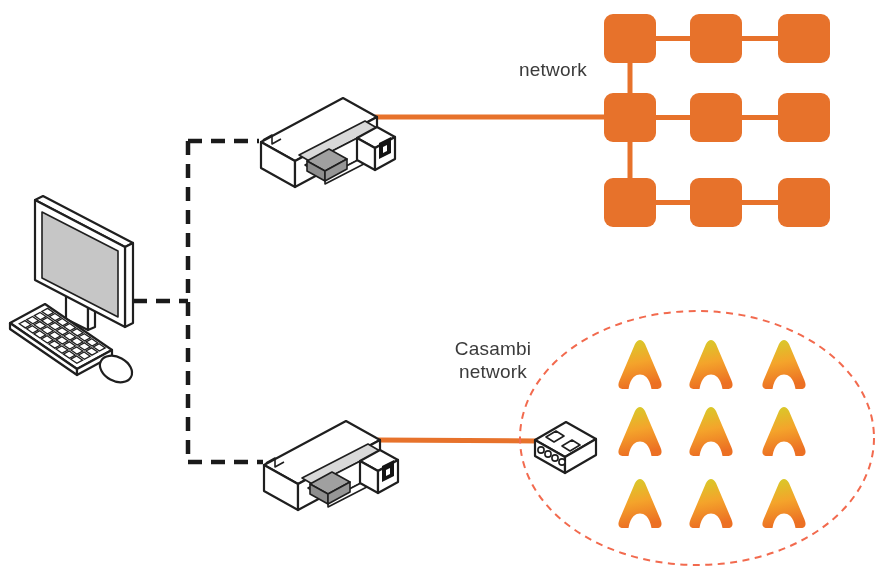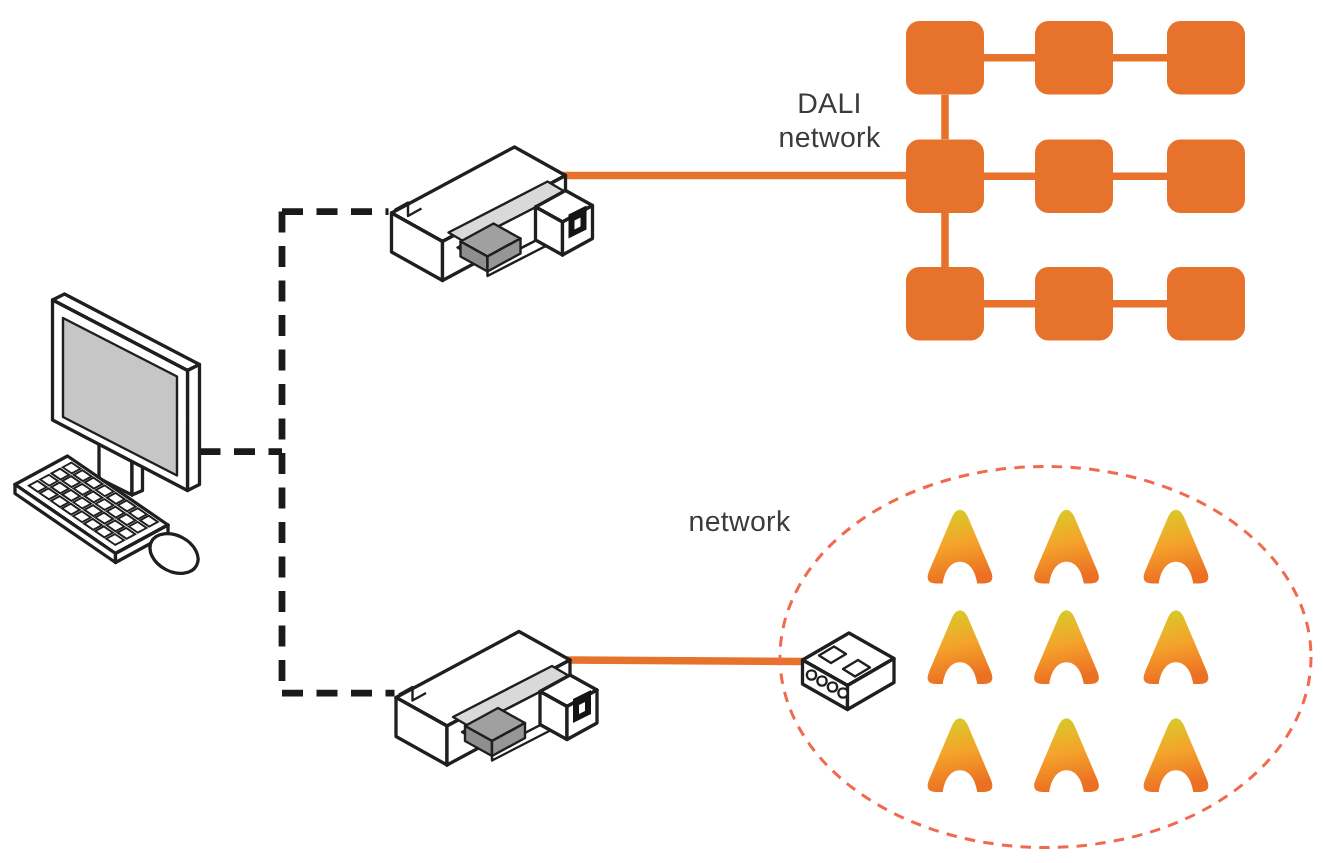--- a/index.html
+++ b/index.html
@@ -166,19 +166,19 @@
       <polygon class="nofill thin" points="21,25 31,19 39,24 29,30" stroke-linejoin="round"></polygon>
       <polygon class="nofill thin" points="37,34 47,28 55,33 45,39" stroke-linejoin="round"></polygon>
       <circle class="white thin" cx="16" cy="38" r="3.1"></circle>
       <circle class="white thin" cx="23" cy="42" r="3.1"></circle>
       <circle class="white thin" cx="30" cy="46" r="3.1"></circle>
       <circle class="white thin" cx="37" cy="50" r="3.1"></circle>
     </g>
   </svg>
 
   <div class="net-label" id="dali-label">
-    <div>DALI</div>
     <div>network</div>
   </div>
   <div class="net-label" id="casambi-label">
+    <div>Casambi</div>
     <div>network</div>
   </div>
 </div>
 
 </body></html>

